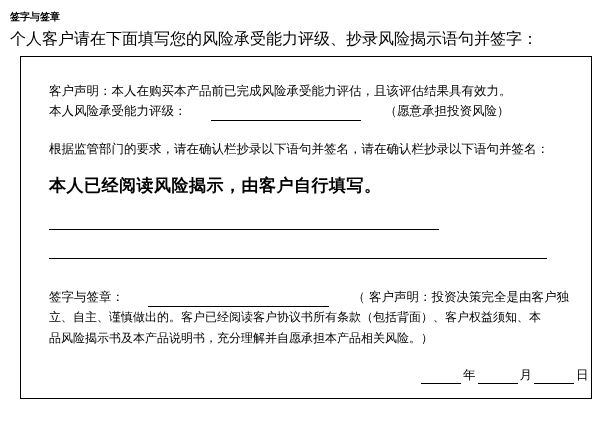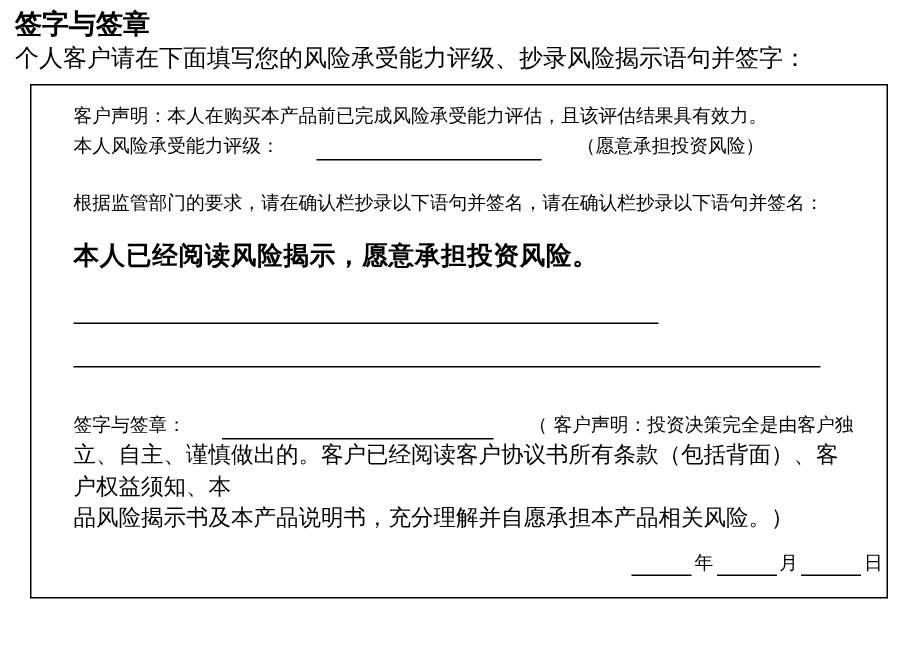--- a/index.html
+++ b/index.html
@@ -15,38 +15,38 @@
     overflow: hidden;
   }
   .page {
     position: relative;
     width: 616px;
     height: 432px;
     box-sizing: border-box;
     padding: 8px 10px 0 10px;
   }
   .section-title {
-    font-size: 18px;
+    font-size: 10px;
     font-weight: bold;
     line-height: 18px;
     margin: 0 0 4px 0;
   }
   .intro {
     font-size: 16px;
     line-height: 18px;
     margin: 0 0 8px 0;
   }
   .box {
     position: relative;
     border: 1px solid #000000;
     box-sizing: border-box;
     width: 572px;
     height: 343px;
     margin-left: 10px;
-    padding: 10px 22px 0 28px;
+    padding: 24px 22px 0 28px;
   }
   .para {
     font-size: 12.5px;
     line-height: 20px;
     margin: 0;
     white-space: nowrap;
   }
   .spacer-14 { height: 14px; }
   .spacer-18 { height: 18px; }
   .spacer-10 { height: 10px; }
@@ -71,23 +71,24 @@
 
   .statement {
     font-size: 17px;
     font-weight: bold;
     line-height: 24px;
     margin: 0;
     letter-spacing: 0.5px;
   }
 
   .tail-text {
-    font-size: 15px;
+    font-size: 12px;
     line-height: 21px;
     margin: 0;
+    font-family: Liberation Serif, serif;
   }
 
   .date-row {
     position: absolute;
     left: 400px;
     bottom: 14px;
     display: flex;
     align-items: flex-end;
     font-size: 12.5px;
     white-space: nowrap;
@@ -118,21 +119,21 @@
       <span class="rule w180"></span>
       <span>（愿意承担投资风险）</span>
     </div>
 
     <div class="spacer-18"></div>
 
     <p class="para">根据监管部门的要求，请在确认栏抄录以下语句并签名，请在确认栏抄录以下语句并签名：</p>
 
     <div class="spacer-14"></div>
 
-    <p class="statement">本人已经阅读风险揭示，愿意承担投资风险。</p>
+    <p class="statement">本人已经阅读风险揭示，由客户自行填写。</p>
 
     <div class="spacer-18"></div>
 
     <div class="field-row">
       <span class="rule w-long"></span>
     </div>
 
     <div class="spacer-14"></div>
 
     <div class="field-row">

